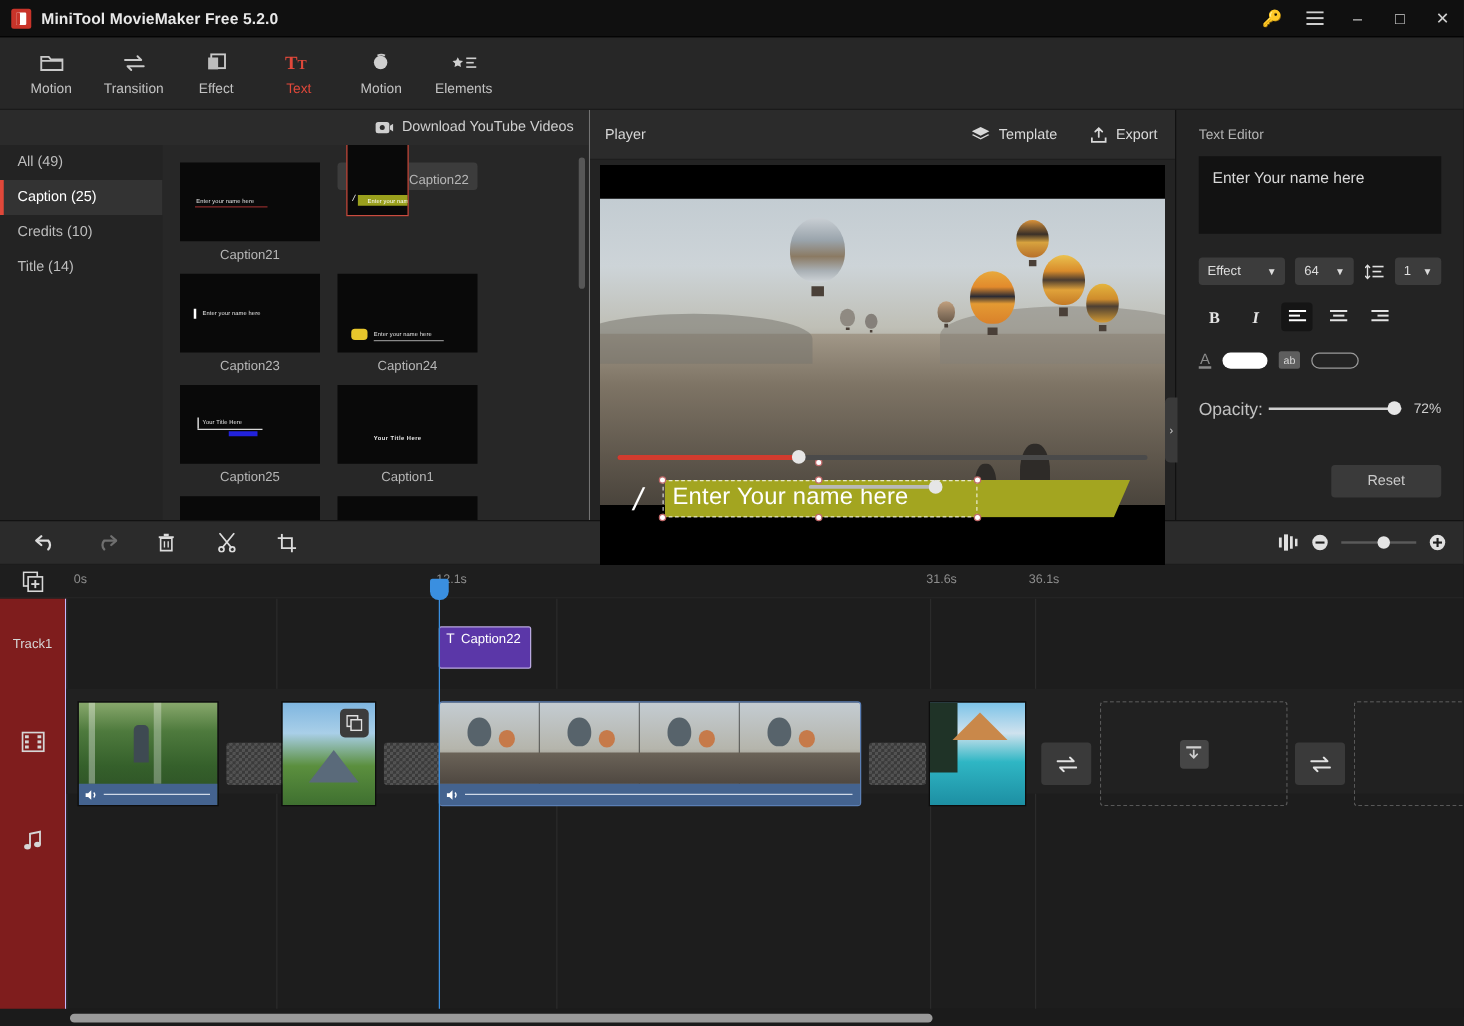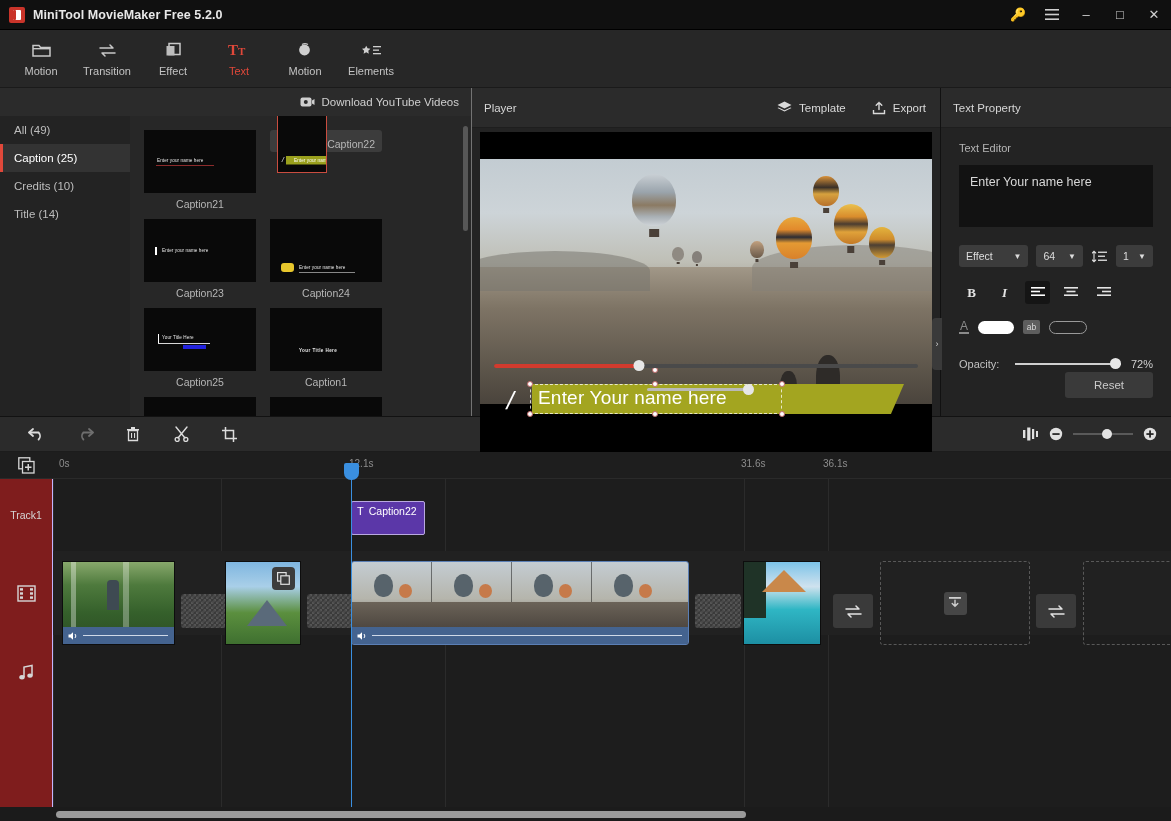--- a/index.html
+++ b/index.html
@@ -176,21 +176,21 @@
   }
   .sbtn.on { background:#151515; }
   .row-color { display:flex; align-items:center; gap:9px; margin: 16px 18px 0 18px; }
   .color-a { font-size:12px; color:#8a8a8a; border-bottom:2px solid #8a8a8a; line-height:11px; padding:0 1px; }
   .swatch { width:36px; height:13px; border-radius:7px; background:#ffffff; cursor:pointer; }
   .ab-chip { width:17px; height:14px; background:#5e5e5e; border-radius:2px; color:#d8d8d8;
              font-size:8.5px; display:flex; align-items:center; justify-content:center; }
   .swatch-out { width:38px; height:13px; border-radius:7px; background:transparent;
                 border:1px solid #9a9a9a; cursor:pointer; }
   .row-op { display:flex; align-items:center; margin: 24px 18px 0 18px; }
-  .op-lb { font-size:11px; color:#c2c2c2; width:56px; }
+  .op-lb { font-size:14px; color:#c2c2c2; width:56px; }
   .op-track { flex:1; height:2px; background:#cfcfcf; position:relative; margin-right:10px; }
   .op-knob { position:absolute; right:0; top:-5px; width:11px; height:11px; border-radius:50%; background:#e6e6e6; }
   .op-val { font-size:11px; color:#cfcfcf; }
   .rp-grow { flex:1; }
   .reset-wrap { padding: 0 18px 18px 0; display:flex; justify-content:flex-end; }
   .reset-btn {
     width:88px; height:26px; background:#3a3a3a; border-radius:3px; color:#cacaca;
     font-size:11.5px; display:flex; align-items:center; justify-content:center; cursor:pointer;
   }
   .collapse-tab {
@@ -608,21 +608,20 @@
               <path d="M1 4V1h3M12 1h3v3M15 10v3h-3M4 13H1v-3" fill="none" stroke="#d5d5d5" stroke-width="1.4"></path>
               <rect x="5" y="5" width="6" height="4" fill="#d5d5d5"></rect>
             </svg>
           </div>
         </div>
       </div>
     </div>
 
     <div class="rightpanel">
       <div class="collapse-tab">›</div>
-      <div class="rp-head">Text Property</div>
       <div class="rp-sub">Text Editor</div>
 
       <div class="ta-wrap">
         <textarea class="ta" style="">Enter Your name here</textarea>
       </div>
 
       <div class="row-fonts">
         <div class="sel font">
           <span>Effect</span>
           <span class="caret">▼</span>

